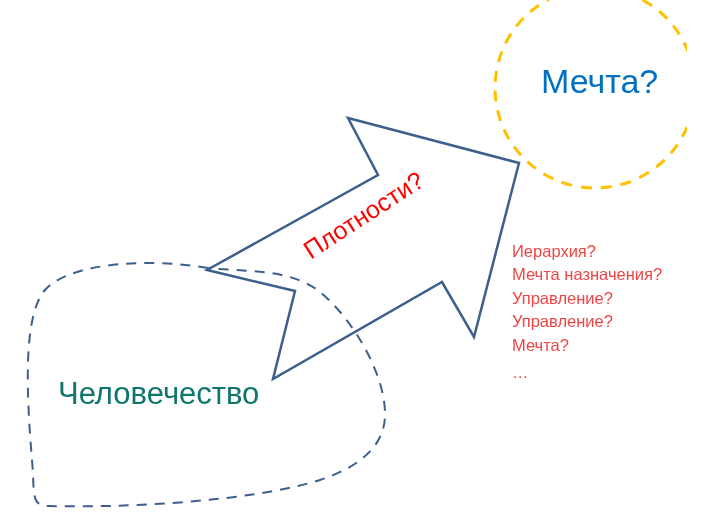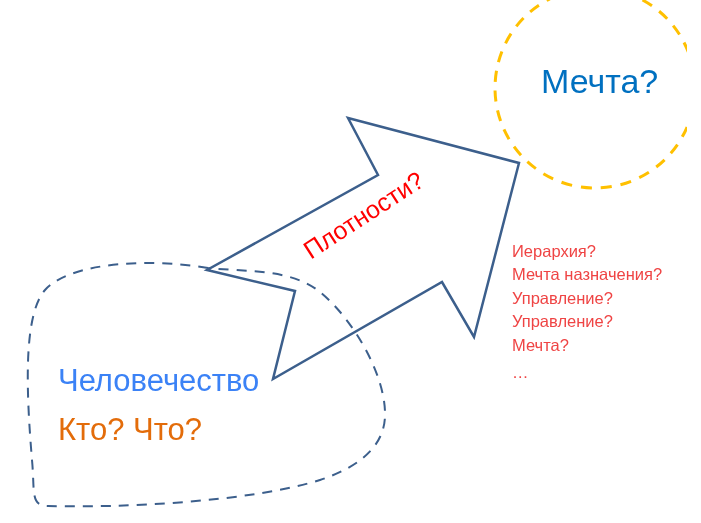--- a/index.html
+++ b/index.html
@@ -30,23 +30,23 @@
   }
   #dream-label {
     left: 541px;
     top: 64px;
     font-size: 34px;
     color: #0070C0;
     letter-spacing: 0px;
   }
   #humanity-label {
     left: 58px;
-    top: 365px;
+    top: 378px;
     font-size: 31px;
-    color: #3b82f6;
+    color: #0f766e;
   }
   #who-what-label {
     left: 58px;
     top: 414px;
     font-size: 31px;
     color: #E36C0A;
   }
   #density-label {
     left: 313px;
     top: 238px;
@@ -82,21 +82,20 @@
 
     <circle id="dream-circle" cx="595" cy="88" r="100" fill="none" stroke="#FFC000" stroke-width="3" stroke-dasharray="11 9" stroke-linecap="butt"></circle>
 
     <polygon id="arrow-shape" points="348,118 519,163 474,337 442,282 273,379 295,291 207,270 378,175" fill="none" stroke="#3C5F8C" stroke-width="2.5" stroke-linejoin="miter"></polygon>
   </svg>
 
   <div class="txt" id="dream-label">Мечта?</div>
 
   <div class="txt" id="humanity-label">Человечество</div>
 
-  <div class="txt" id="who-what-label">Кто? Что?</div>
 
   <div class="txt" id="density-label">Плотности?</div>
 
   <div id="question-list">
     <span class="q-item">Иерархия?</span>
     <span class="q-item">Мечта назначения?</span>
     <span class="q-item">Управление?</span>
     <span class="q-item">Управление?</span>
     <span class="q-item">Мечта?</span>
     <span class="q-item q-ellipsis">…</span>

